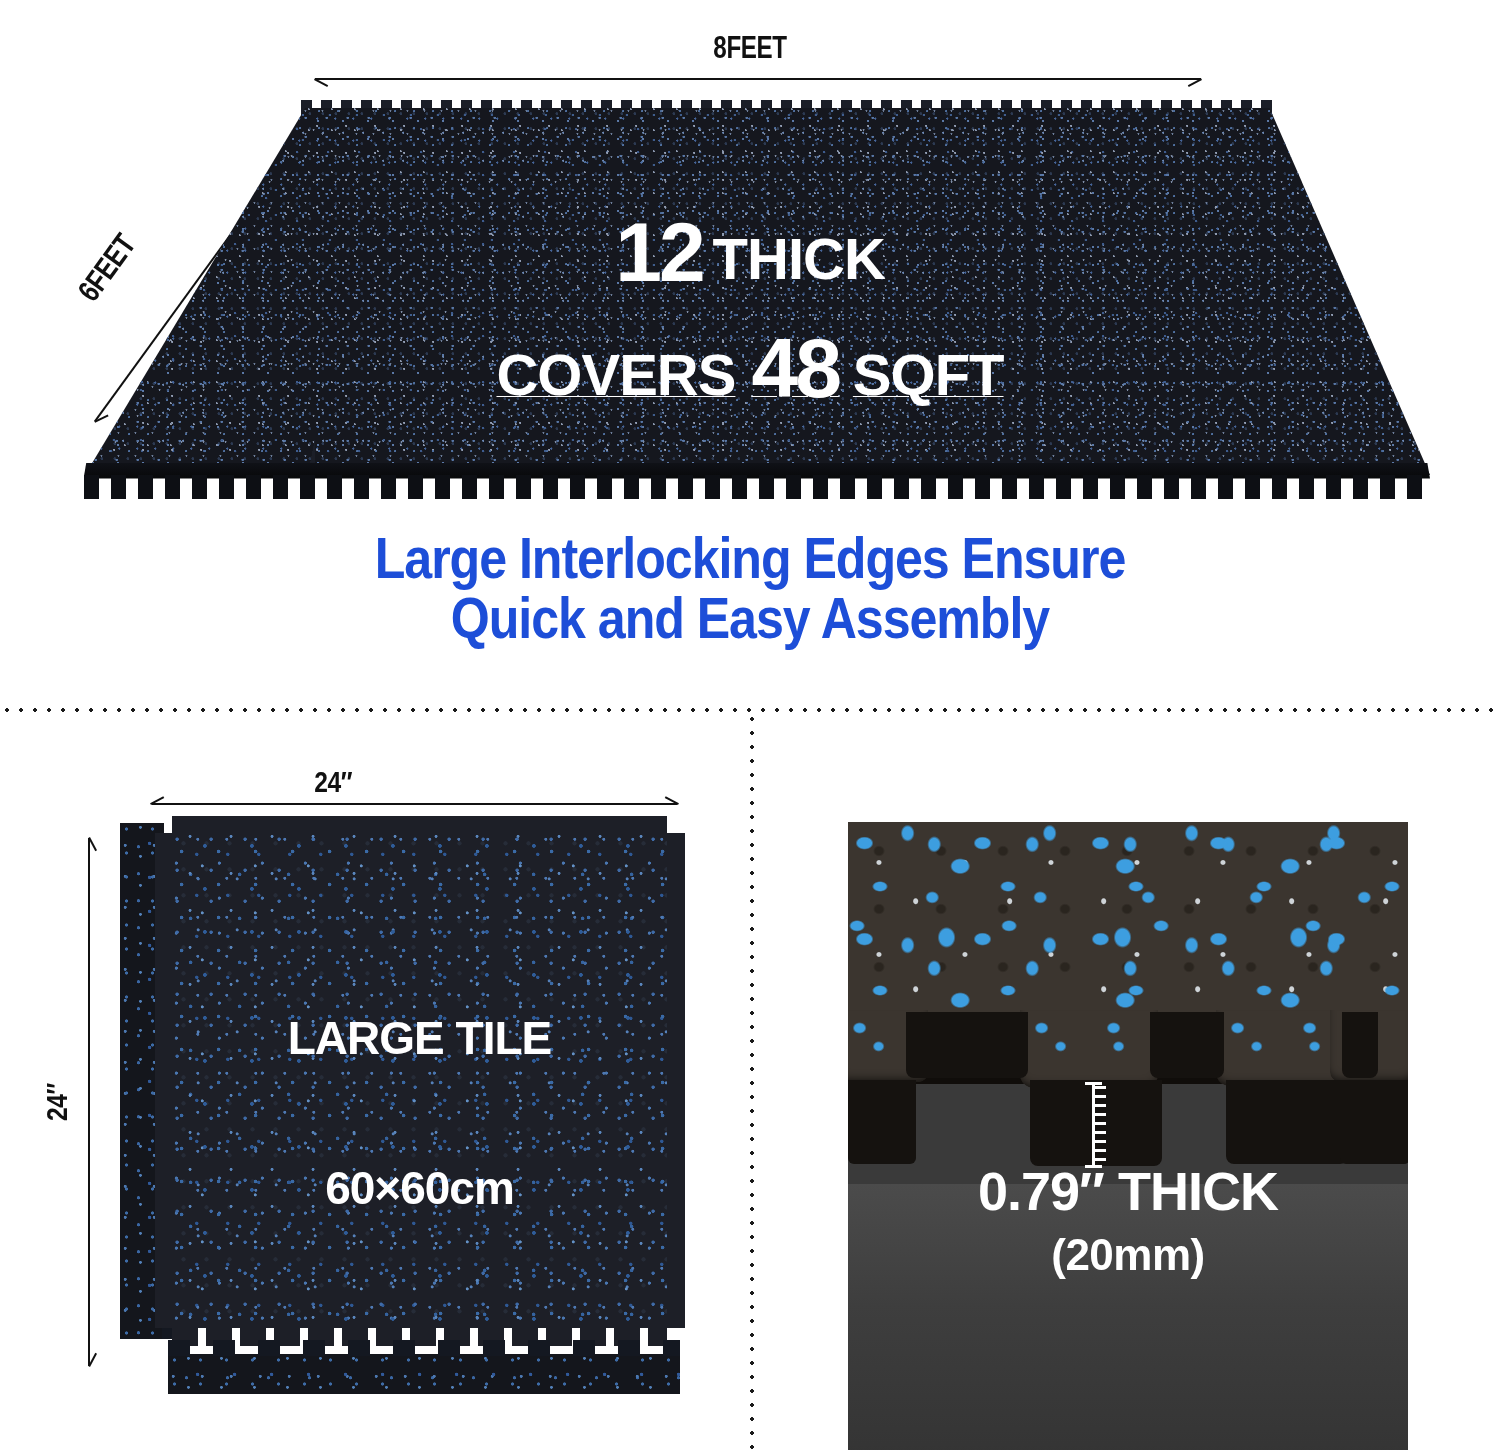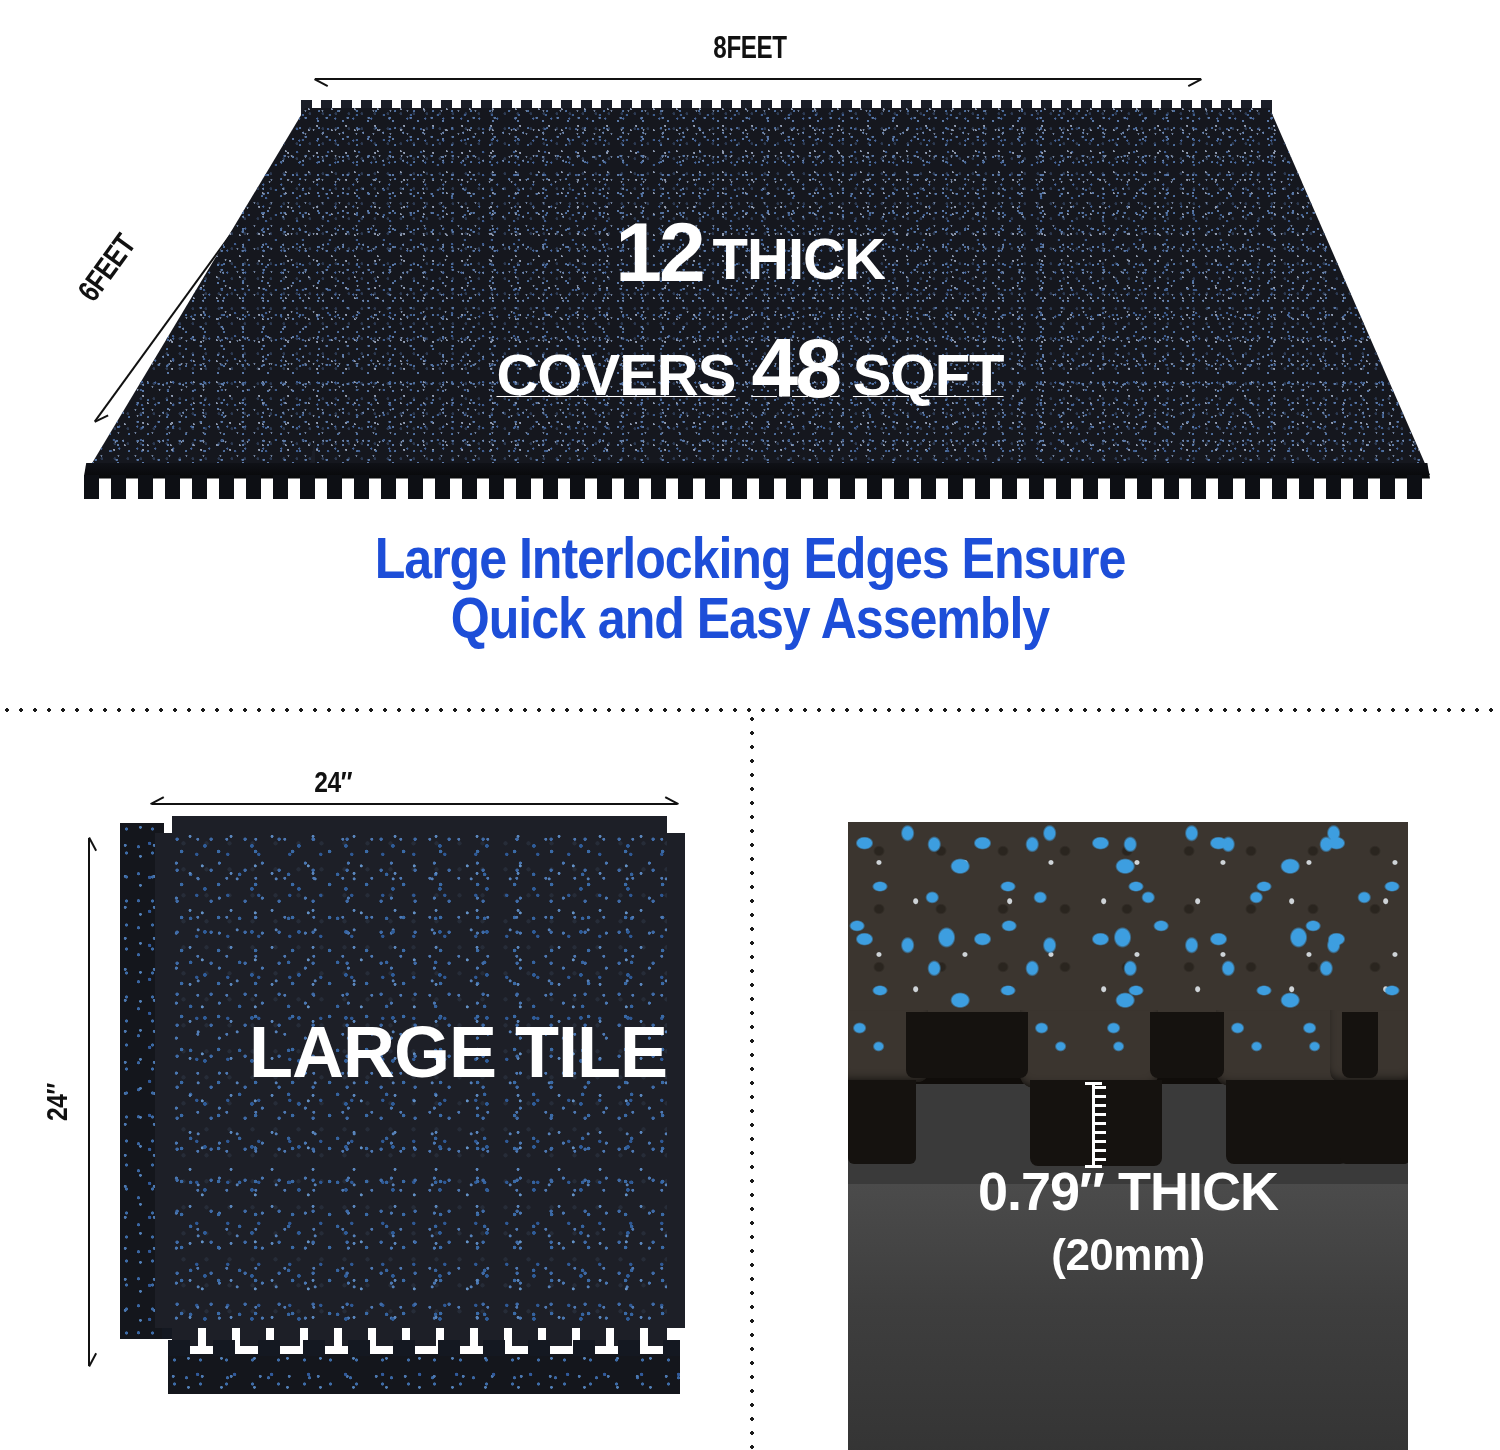--- a/index.html
+++ b/index.html
@@ -287,21 +287,22 @@
     <div class="nubs"></div>
   </div>
 
   <div style="position:absolute; left:0; top:0;">
     <div class="tooth-row-top speck-tile" style="left:172px; top:816px; width:495px;"></div>
     <div class="tooth-col-left speck-tile" style="left:155px; top:833px; height:495px;"></div>
     <div class="tooth-col-right speck-tile" style="left:667px; top:833px; height:495px;"></div>
     <div class="tooth-row-bot speck-tile" style="left:172px; top:1328px; width:495px;"></div>
 
     <div id="tile-face" class="speck-tile">
-      <div class="tile-text" style="top:178px; font-size:72px; letter-spacing:-1px;text-align:right;">LARGE TILE</div>
+      <div class="tile-text" style="top:178px; font-size:46px; letter-spacing:-1px;">LARGE TILE</div>
+      <div class="tile-text" style="top:328px; font-size:46px; letter-spacing:-1px;">60×60cm</div>
     </div>
   </div>
 
   <div id="edge-strip-h" class="speck-edge">
     <div class="nubs"></div>
   </div>
 
   <div id="thick-photo">
 
     <div class="ph-floor"></div>

